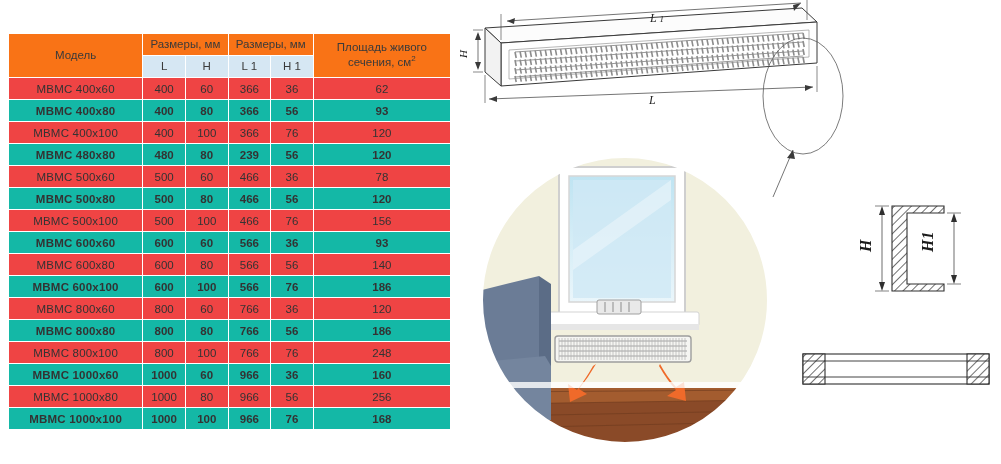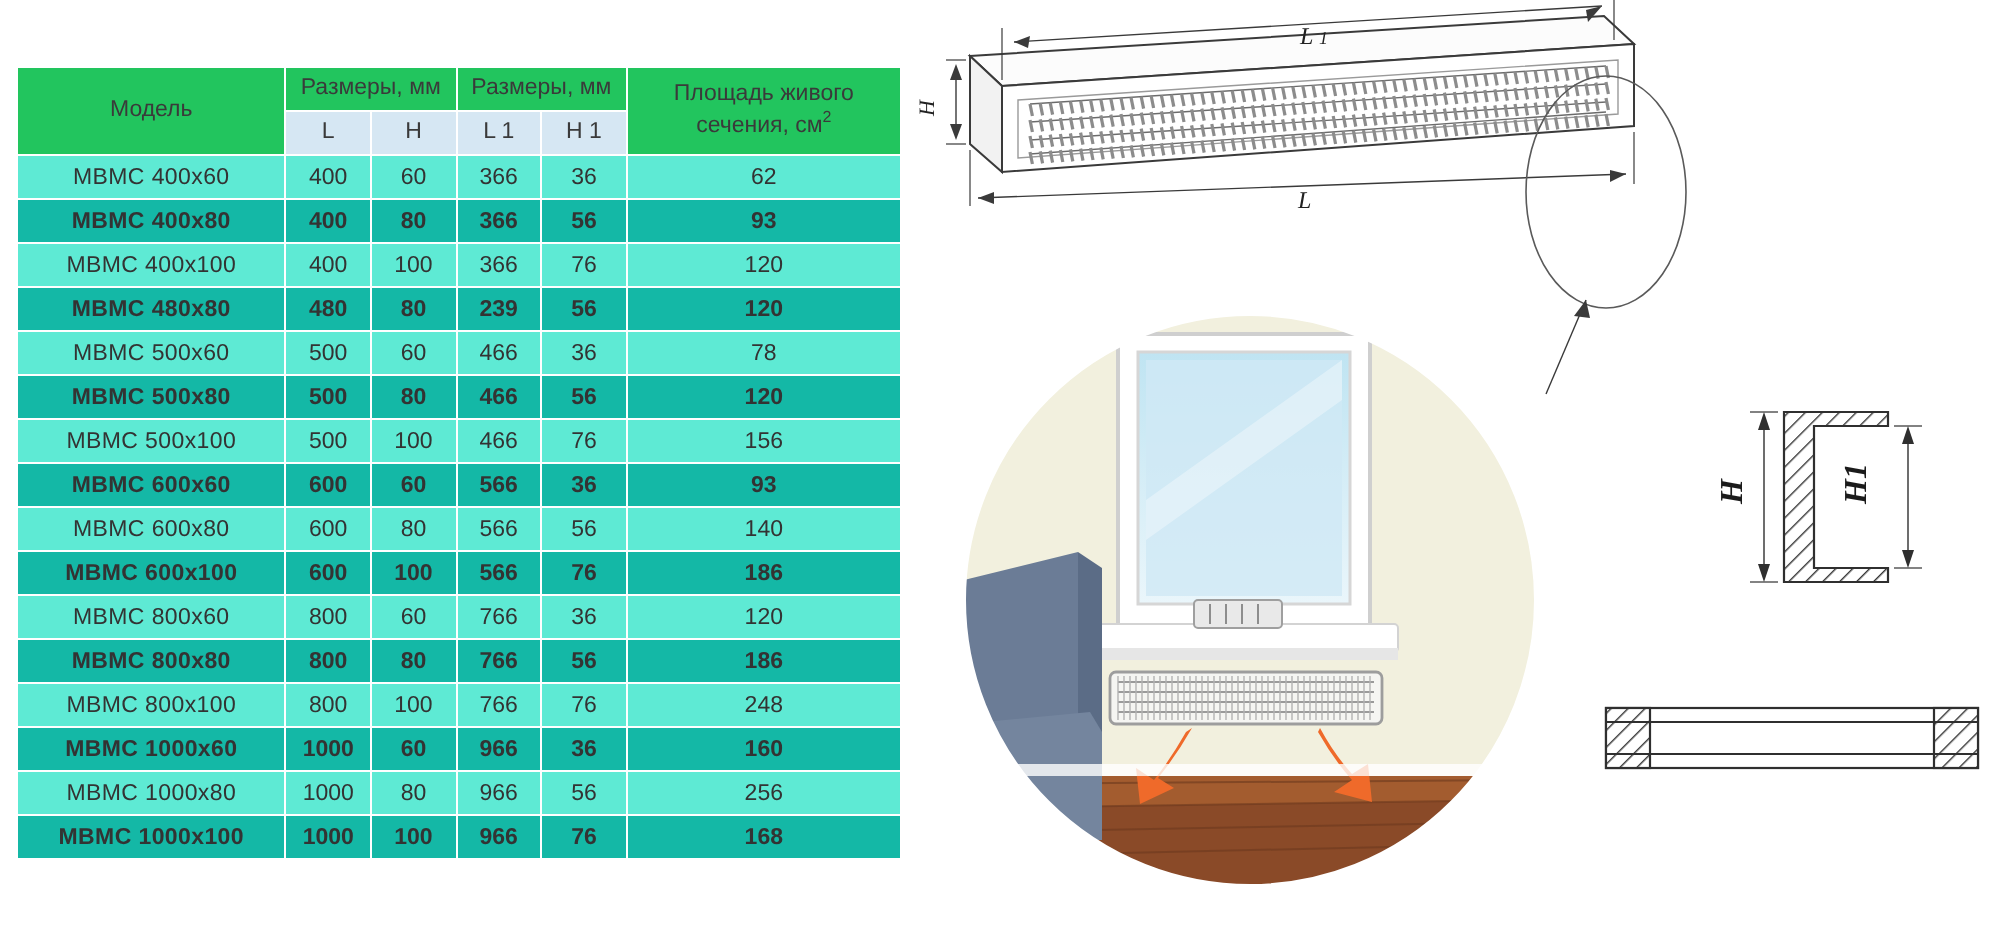--- a/index.html
+++ b/index.html
@@ -59,21 +59,21 @@
   }
   table.dims td, table.dims th {
     border: 1px solid #ffffff;
     text-align: center;
     vertical-align: middle;
     padding: 0;
     height: 21px;
     font-weight: normal;
   }
   thead th {
-    background: #22c55e;
+    background: #f97316;
     color: #3a3a3a;
     font-size: 11.5px;
     line-height: 1.15;
   }
   thead th.sub {
     background: #d6e7f3;
   }
   thead th.model {
     width: 135px;
   }
@@ -83,21 +83,21 @@
   thead th.rm2 {
     width: 84px;
   }
   thead th.area {
     width: 138px;
   }
   thead th.hcell {
     width: 42px;
   }
   tbody tr.odd td {
-    background: #5eead4;
+    background: #ef4444;
   }
   tbody tr.even td {
     background: #14b8a6;
   }
   tbody td.model {
     text-align: center;
     letter-spacing: 0.2px;
   }
   tbody td.b {
     font-weight: bold;

